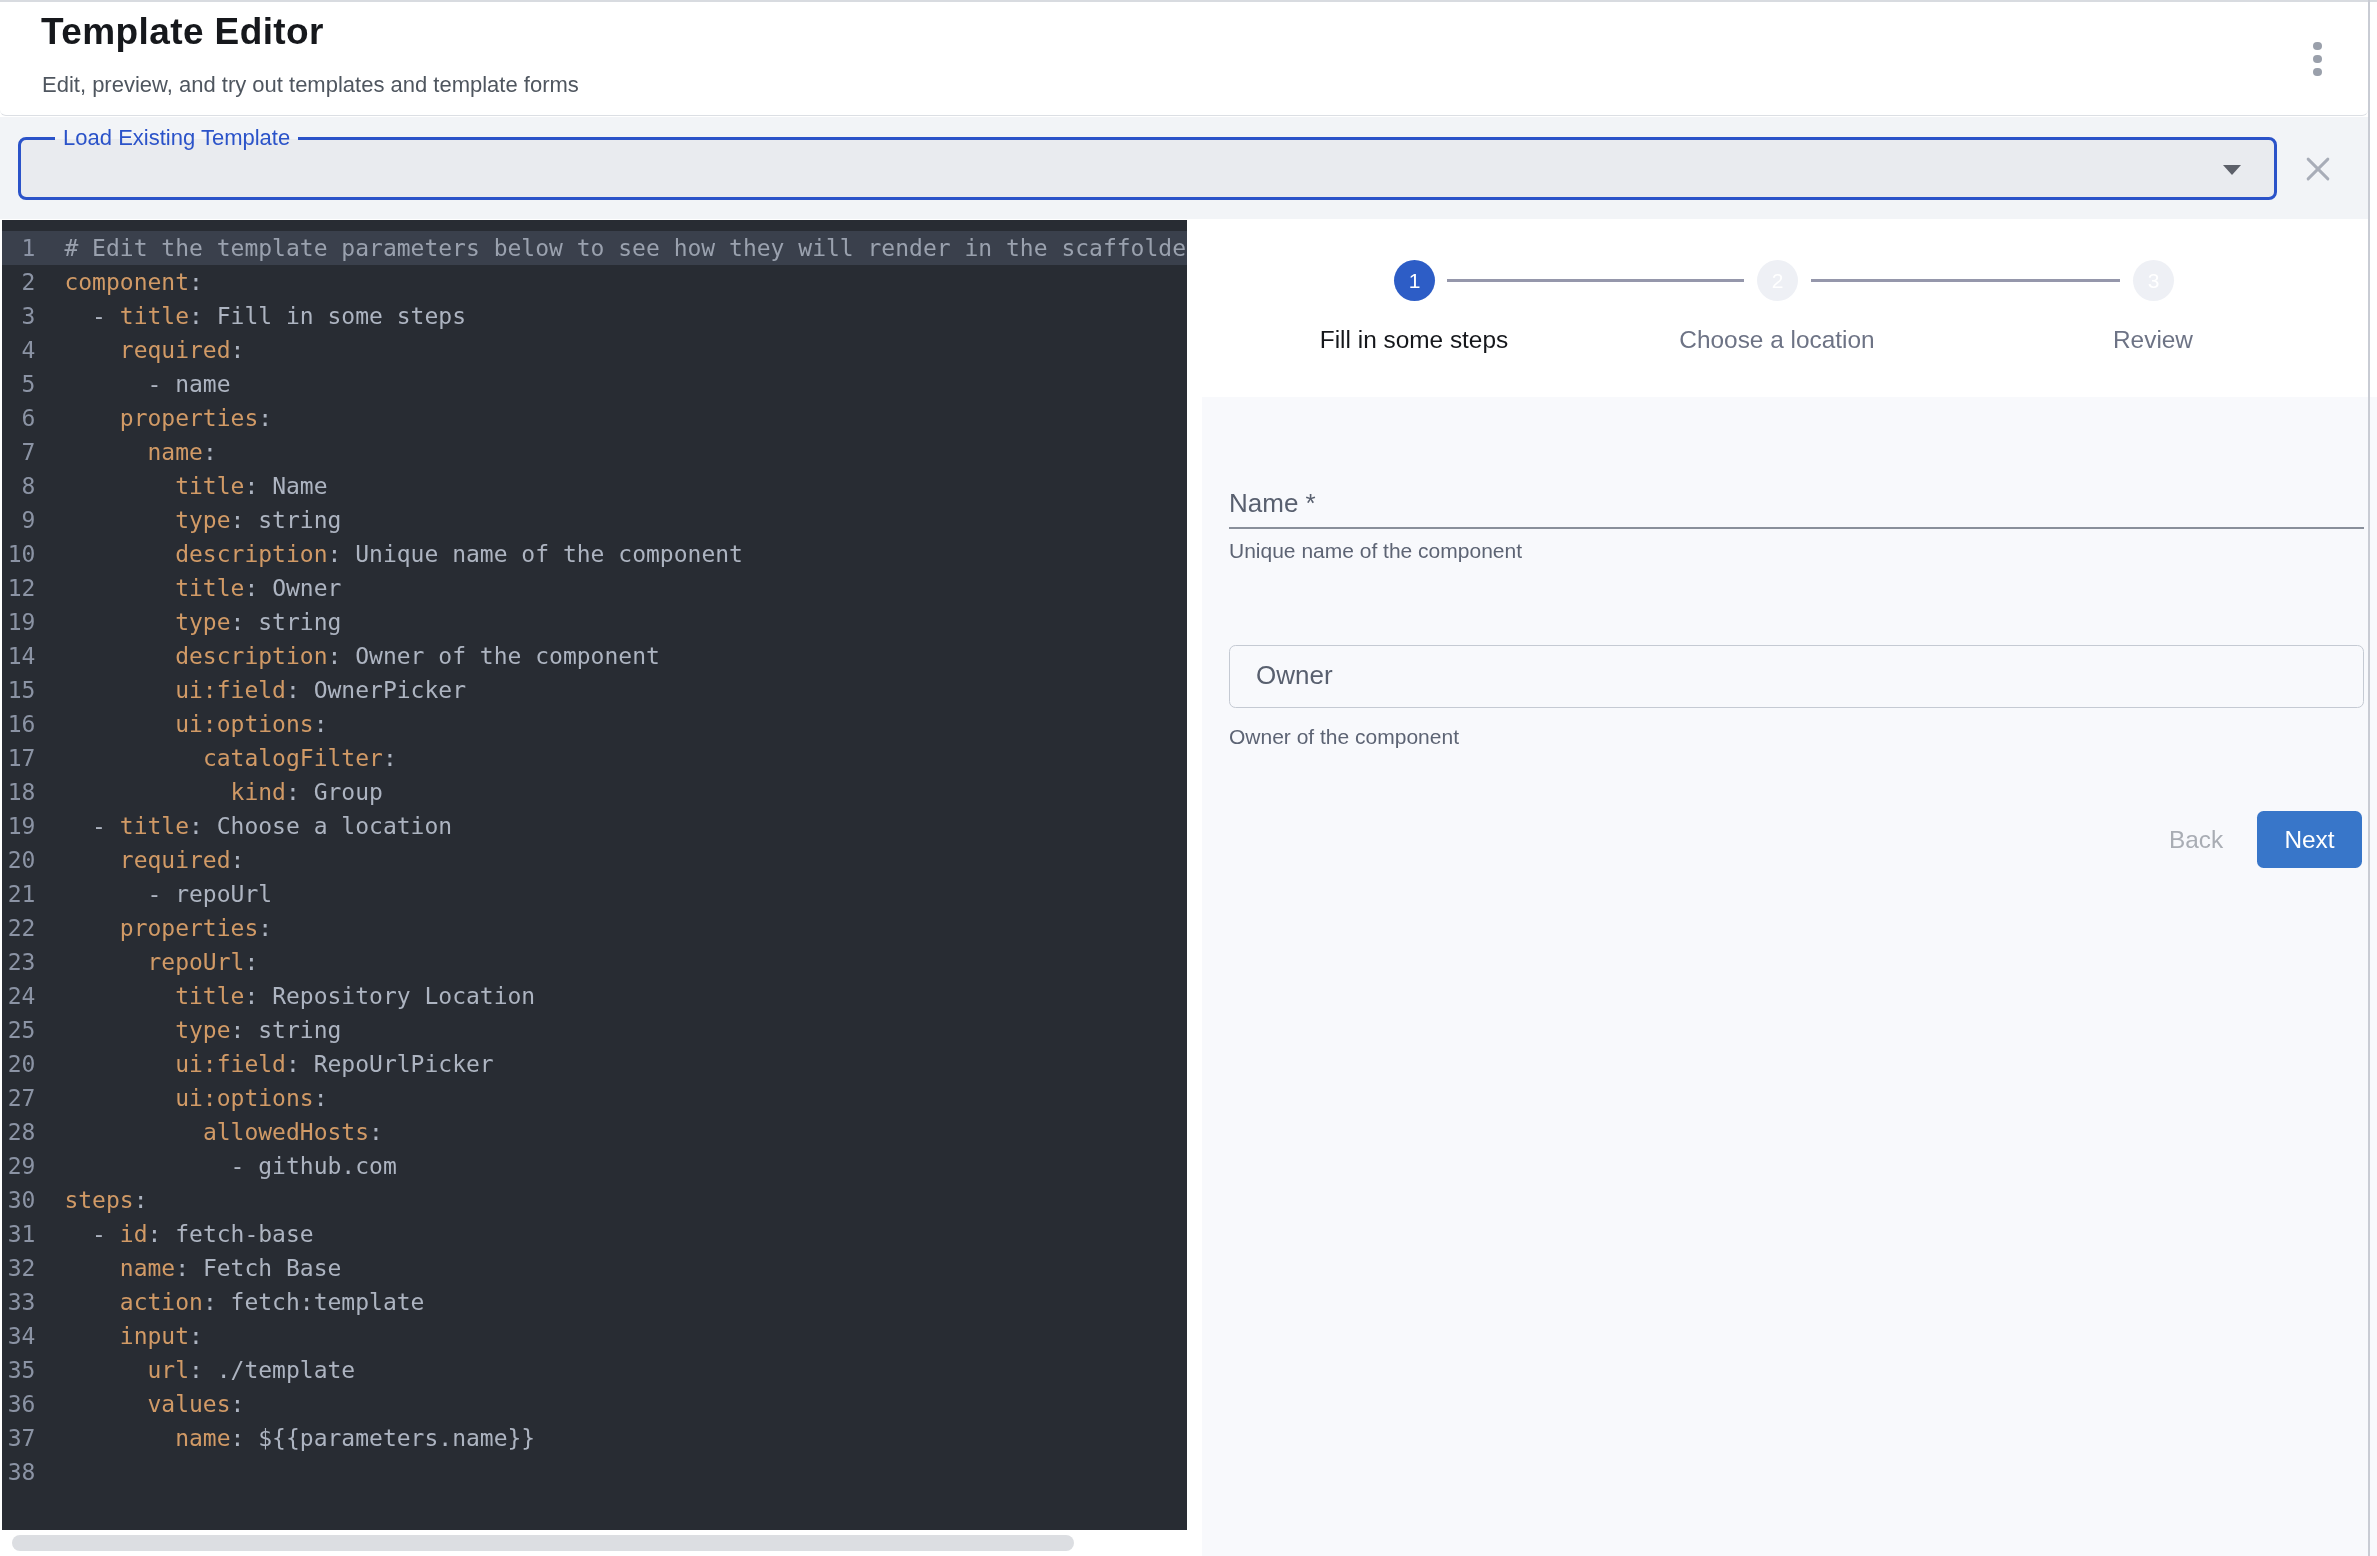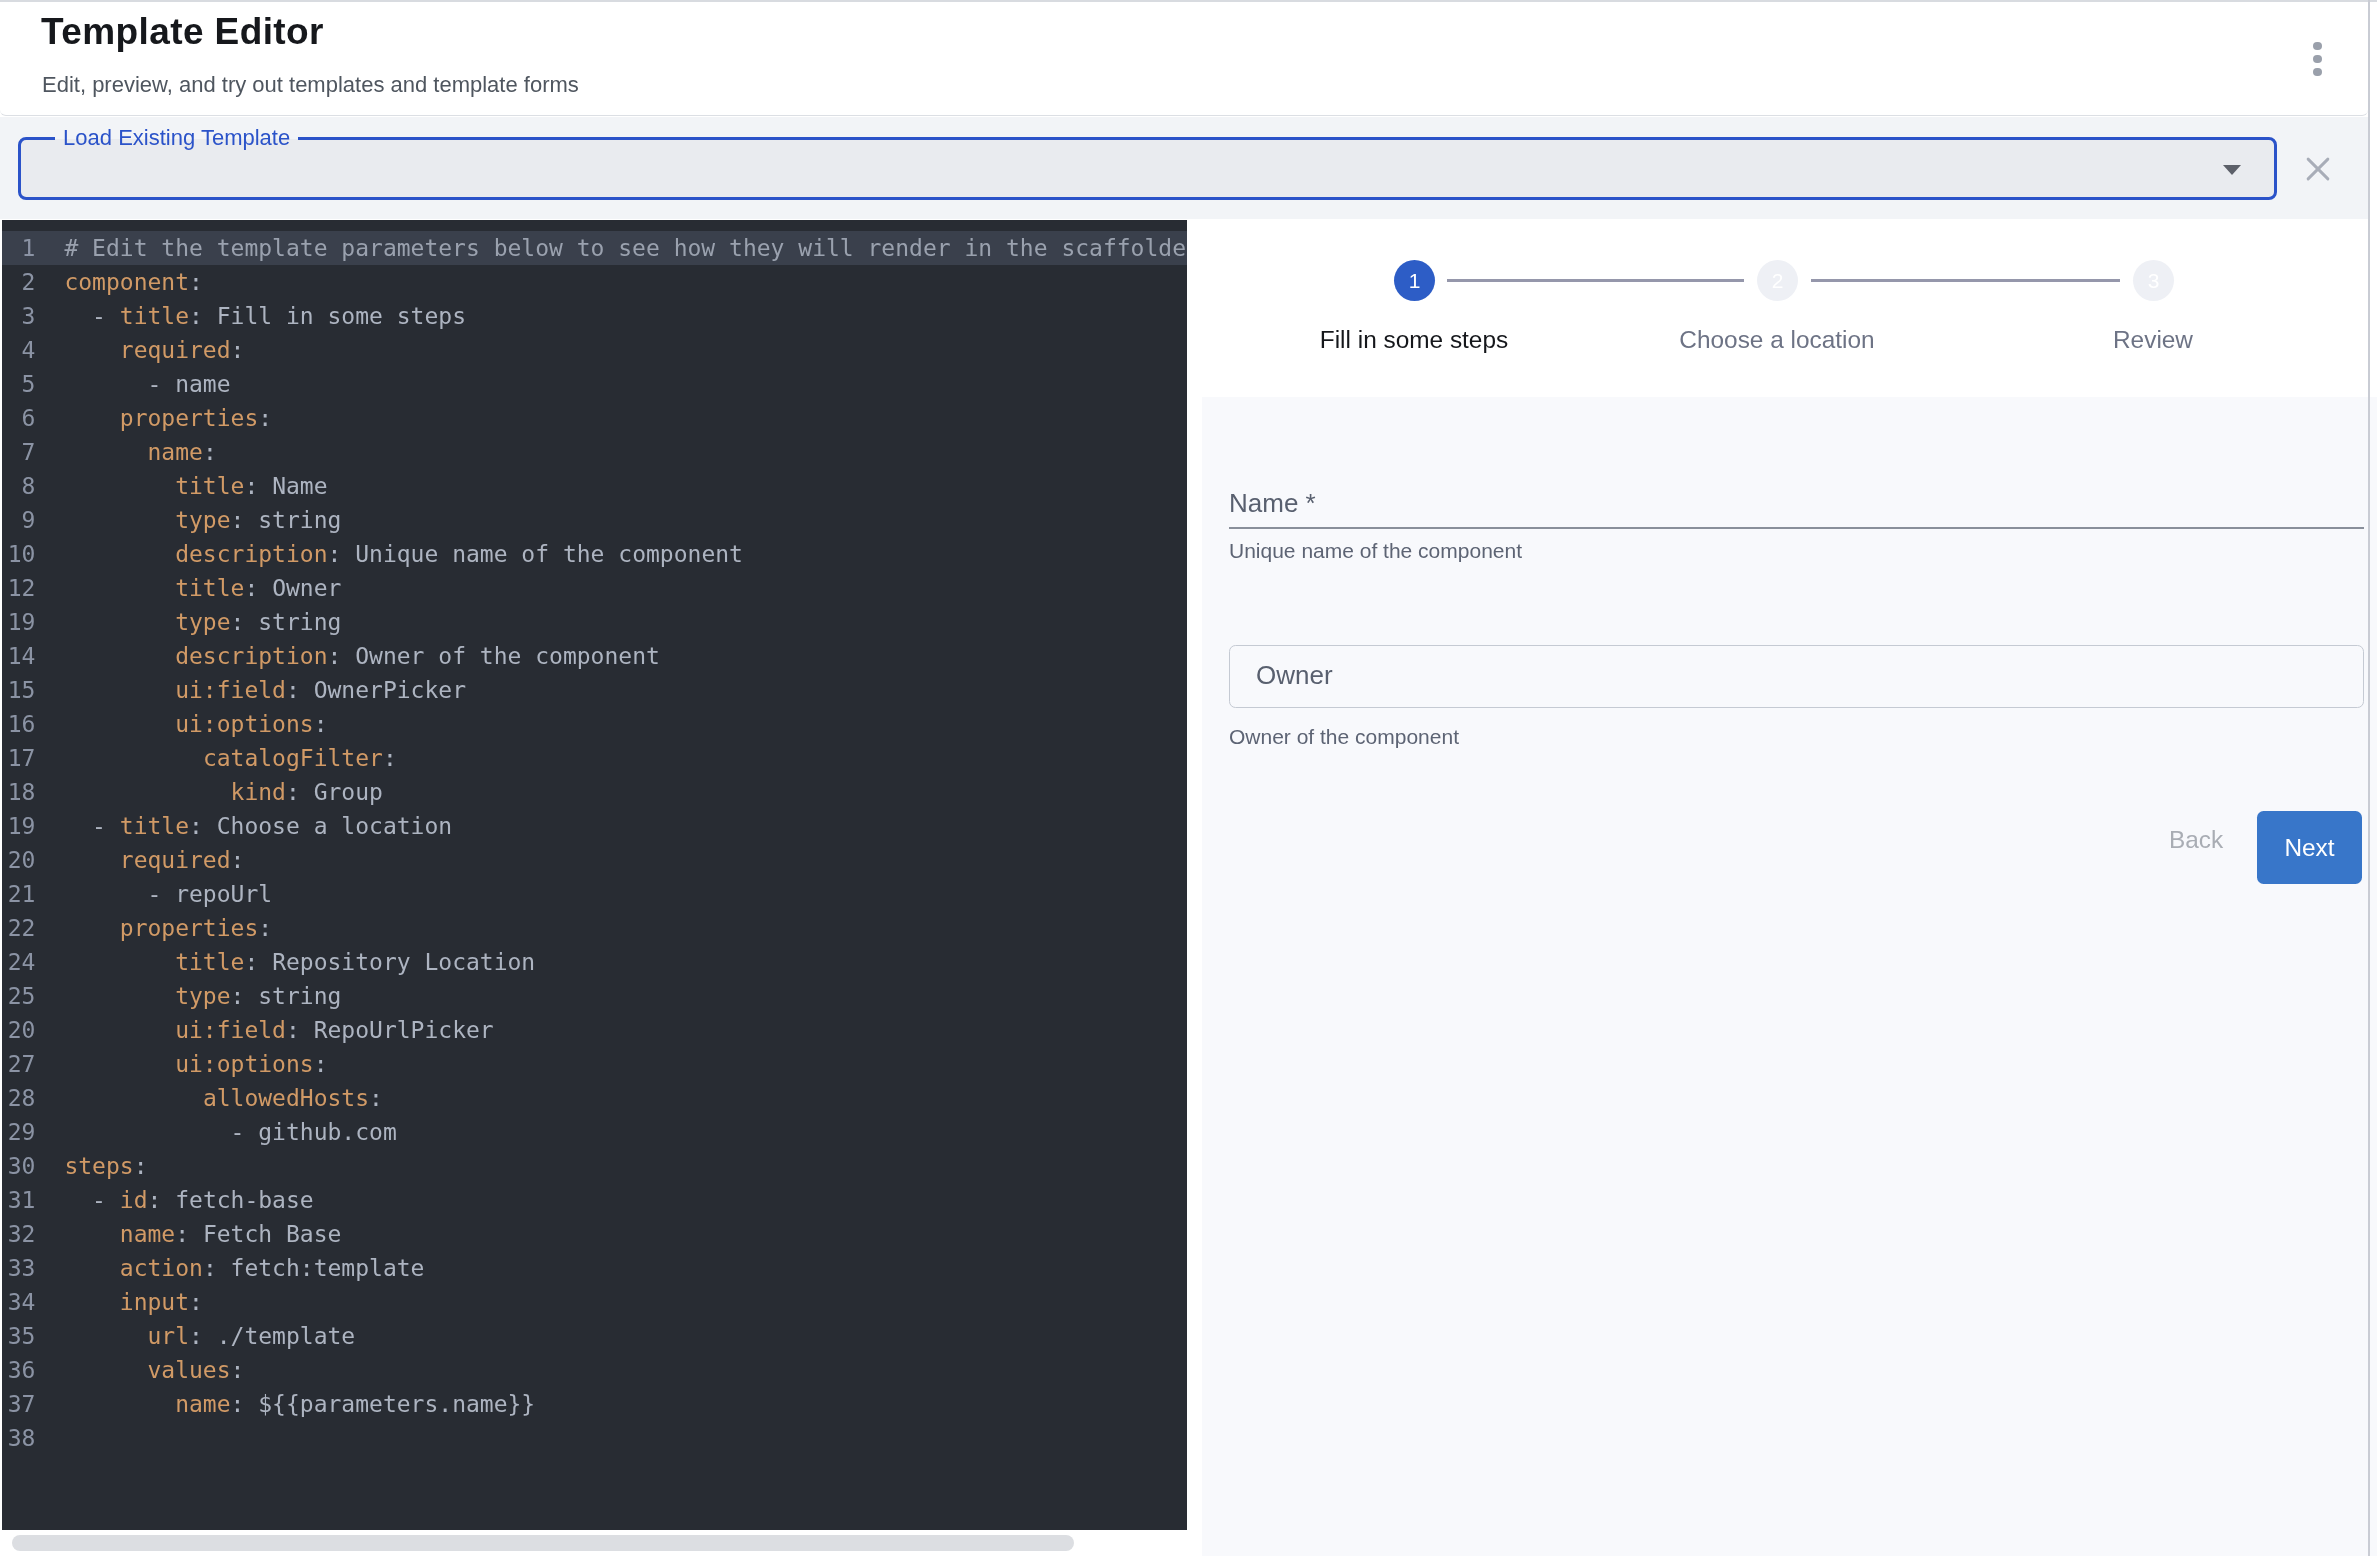--- a/index.html
+++ b/index.html
@@ -65,21 +65,21 @@
   #name-label { left:0; top:9.8px; font-size:26px; color:#59606f; }
   #name-underline { left:0; top:49px; width:1135px; height:1.6px; background:#898f9a; }
   #name-helper { left:27px; top:142px; font-size:21px; color:#5d6474; }
   #owner-box { left:27px; top:248px; width:1135px; height:63px; border:1.6px solid #c5cad3;
                border-radius:6.5px; cursor:text; }
   #owner-label { left:26px; top:0; height:59px; line-height:59px; font-size:26px; color:#59606f; }
   #owner-helper { left:27px; top:328px; font-size:21px; color:#5d6474; }
   #back-btn { left:943px; top:414px; width:102px; height:57px; line-height:57px; text-align:center;
               font-size:24.4px; font-weight:500; color:#a9adb4; background:none; border:none;
               font-family:"Liberation Sans", sans-serif; }
-  #next-btn { left:1055px; top:414px; width:105px; height:73px; background:#3876c9; border:none;
+  #next-btn { left:1055px; top:414px; width:105px; height:57px; background:#3876c9; border:none;
               border-radius:6.5px; color:#fff; font-size:24.4px; font-weight:500; cursor:pointer;
               font-family:"Liberation Sans", sans-serif; }
 </style>
 </head>
 <body>
 
 <div id="window">
   <div id="top-border" class="abs"></div>
 
   <div id="header" class="abs">
@@ -120,20 +120,21 @@
       <div class="crow"><span class="ln">19</span><span class="ctext"><span class="p">        </span><span class="k">type</span><span class="p">: </span><span class="v">string</span></span></div>
       <div class="crow"><span class="ln">14</span><span class="ctext"><span class="p">        </span><span class="k">description</span><span class="p">: </span><span class="v">Owner of the component</span></span></div>
       <div class="crow"><span class="ln">15</span><span class="ctext"><span class="p">        </span><span class="k">ui:field</span><span class="p">: </span><span class="v">OwnerPicker</span></span></div>
       <div class="crow"><span class="ln">16</span><span class="ctext"><span class="p">        </span><span class="k">ui:options</span><span class="p">:</span></span></div>
       <div class="crow"><span class="ln">17</span><span class="ctext"><span class="p">          </span><span class="k">catalogFilter</span><span class="p">:</span></span></div>
       <div class="crow"><span class="ln">18</span><span class="ctext"><span class="p">            </span><span class="k">kind</span><span class="p">: </span><span class="v">Group</span></span></div>
       <div class="crow"><span class="ln">19</span><span class="ctext"><span class="p">  - </span><span class="k">title</span><span class="p">: </span><span class="v">Choose a location</span></span></div>
       <div class="crow"><span class="ln">20</span><span class="ctext"><span class="p">    </span><span class="k">required</span><span class="p">:</span></span></div>
       <div class="crow"><span class="ln">21</span><span class="ctext"><span class="p">      - </span><span class="v">repoUrl</span></span></div>
       <div class="crow"><span class="ln">22</span><span class="ctext"><span class="p">    </span><span class="k">properties</span><span class="p">:</span></span></div>
+      <div class="crow"><span class="ln">23</span><span class="ctext"><span class="p">      </span><span class="k">repoUrl</span><span class="p">:</span></span></div>
       <div class="crow"><span class="ln">24</span><span class="ctext"><span class="p">        </span><span class="k">title</span><span class="p">: </span><span class="v">Repository Location</span></span></div>
       <div class="crow"><span class="ln">25</span><span class="ctext"><span class="p">        </span><span class="k">type</span><span class="p">: </span><span class="v">string</span></span></div>
       <div class="crow"><span class="ln">20</span><span class="ctext"><span class="p">        </span><span class="k">ui:field</span><span class="p">: </span><span class="v">RepoUrlPicker</span></span></div>
       <div class="crow"><span class="ln">27</span><span class="ctext"><span class="p">        </span><span class="k">ui:options</span><span class="p">:</span></span></div>
       <div class="crow"><span class="ln">28</span><span class="ctext"><span class="p">          </span><span class="k">allowedHosts</span><span class="p">:</span></span></div>
       <div class="crow"><span class="ln">29</span><span class="ctext"><span class="p">            - </span><span class="v">github.com</span></span></div>
       <div class="crow"><span class="ln">30</span><span class="ctext"><span class="k">steps</span><span class="p">:</span></span></div>
       <div class="crow"><span class="ln">31</span><span class="ctext"><span class="p">  - </span><span class="k">id</span><span class="p">: </span><span class="v">fetch-base</span></span></div>
       <div class="crow"><span class="ln">32</span><span class="ctext"><span class="p">    </span><span class="k">name</span><span class="p">: </span><span class="v">Fetch Base</span></span></div>
       <div class="crow"><span class="ln">33</span><span class="ctext"><span class="p">    </span><span class="k">action</span><span class="p">: </span><span class="v">fetch:template</span></span></div>

